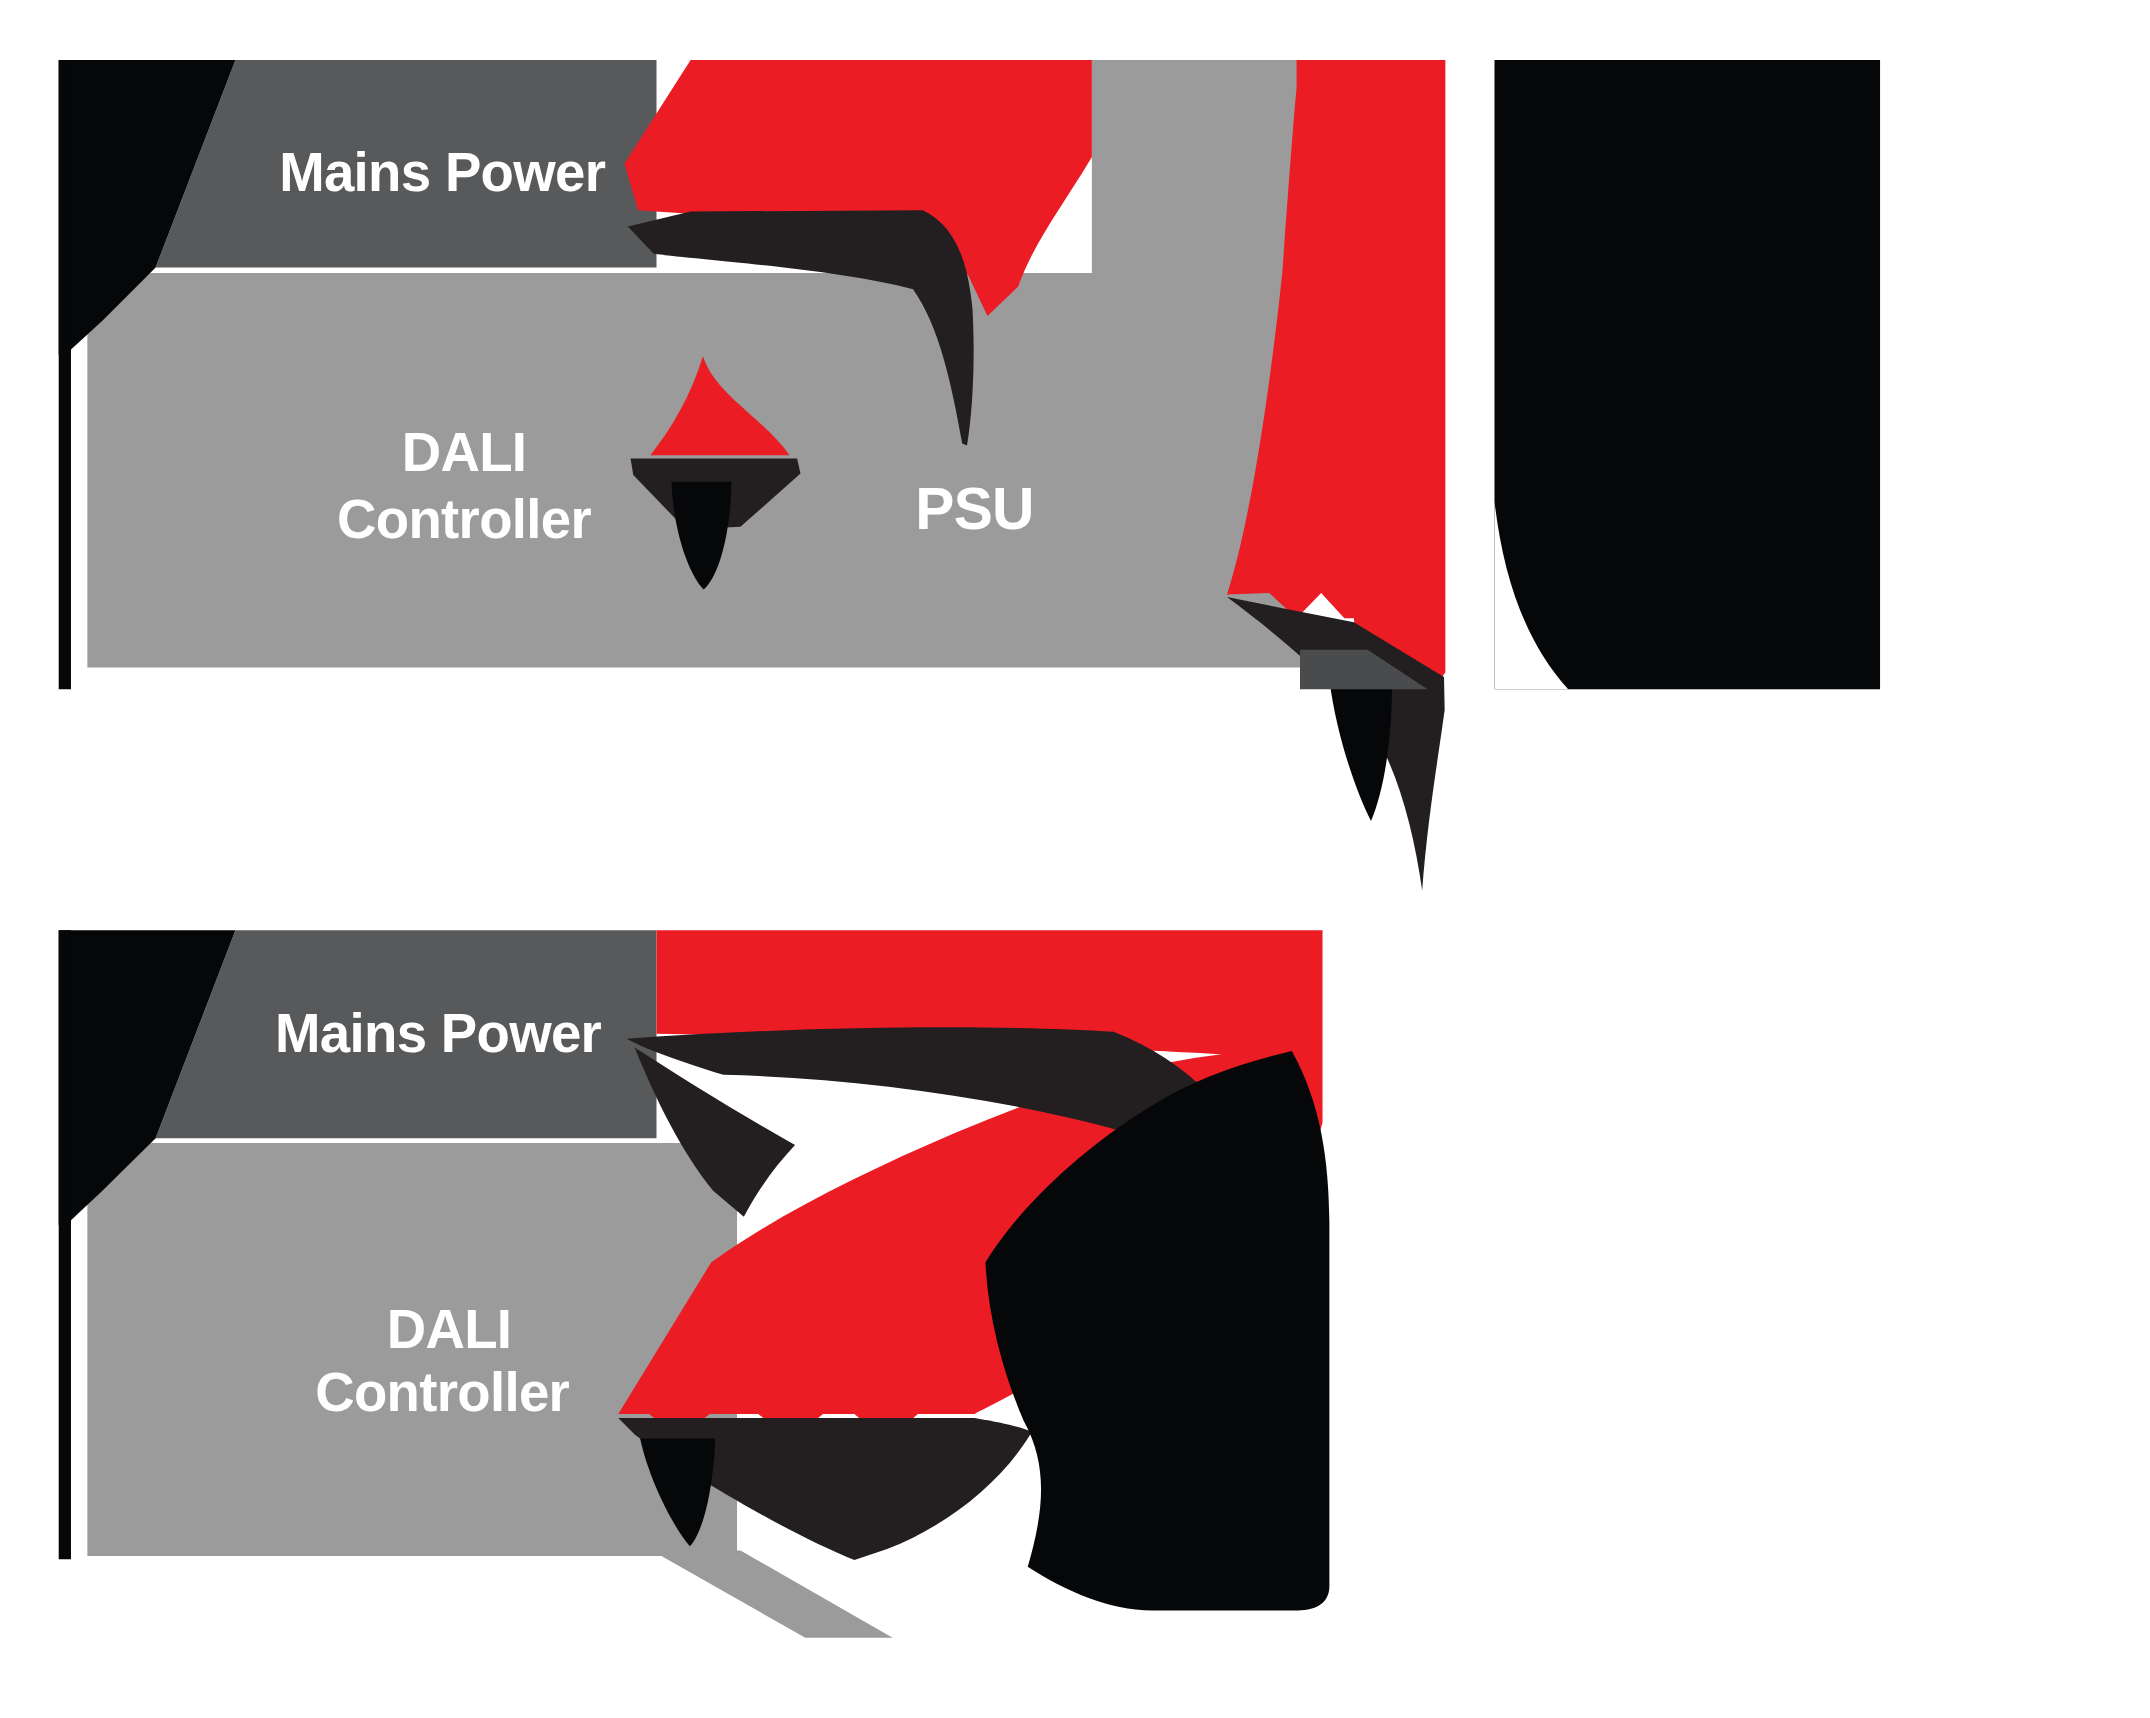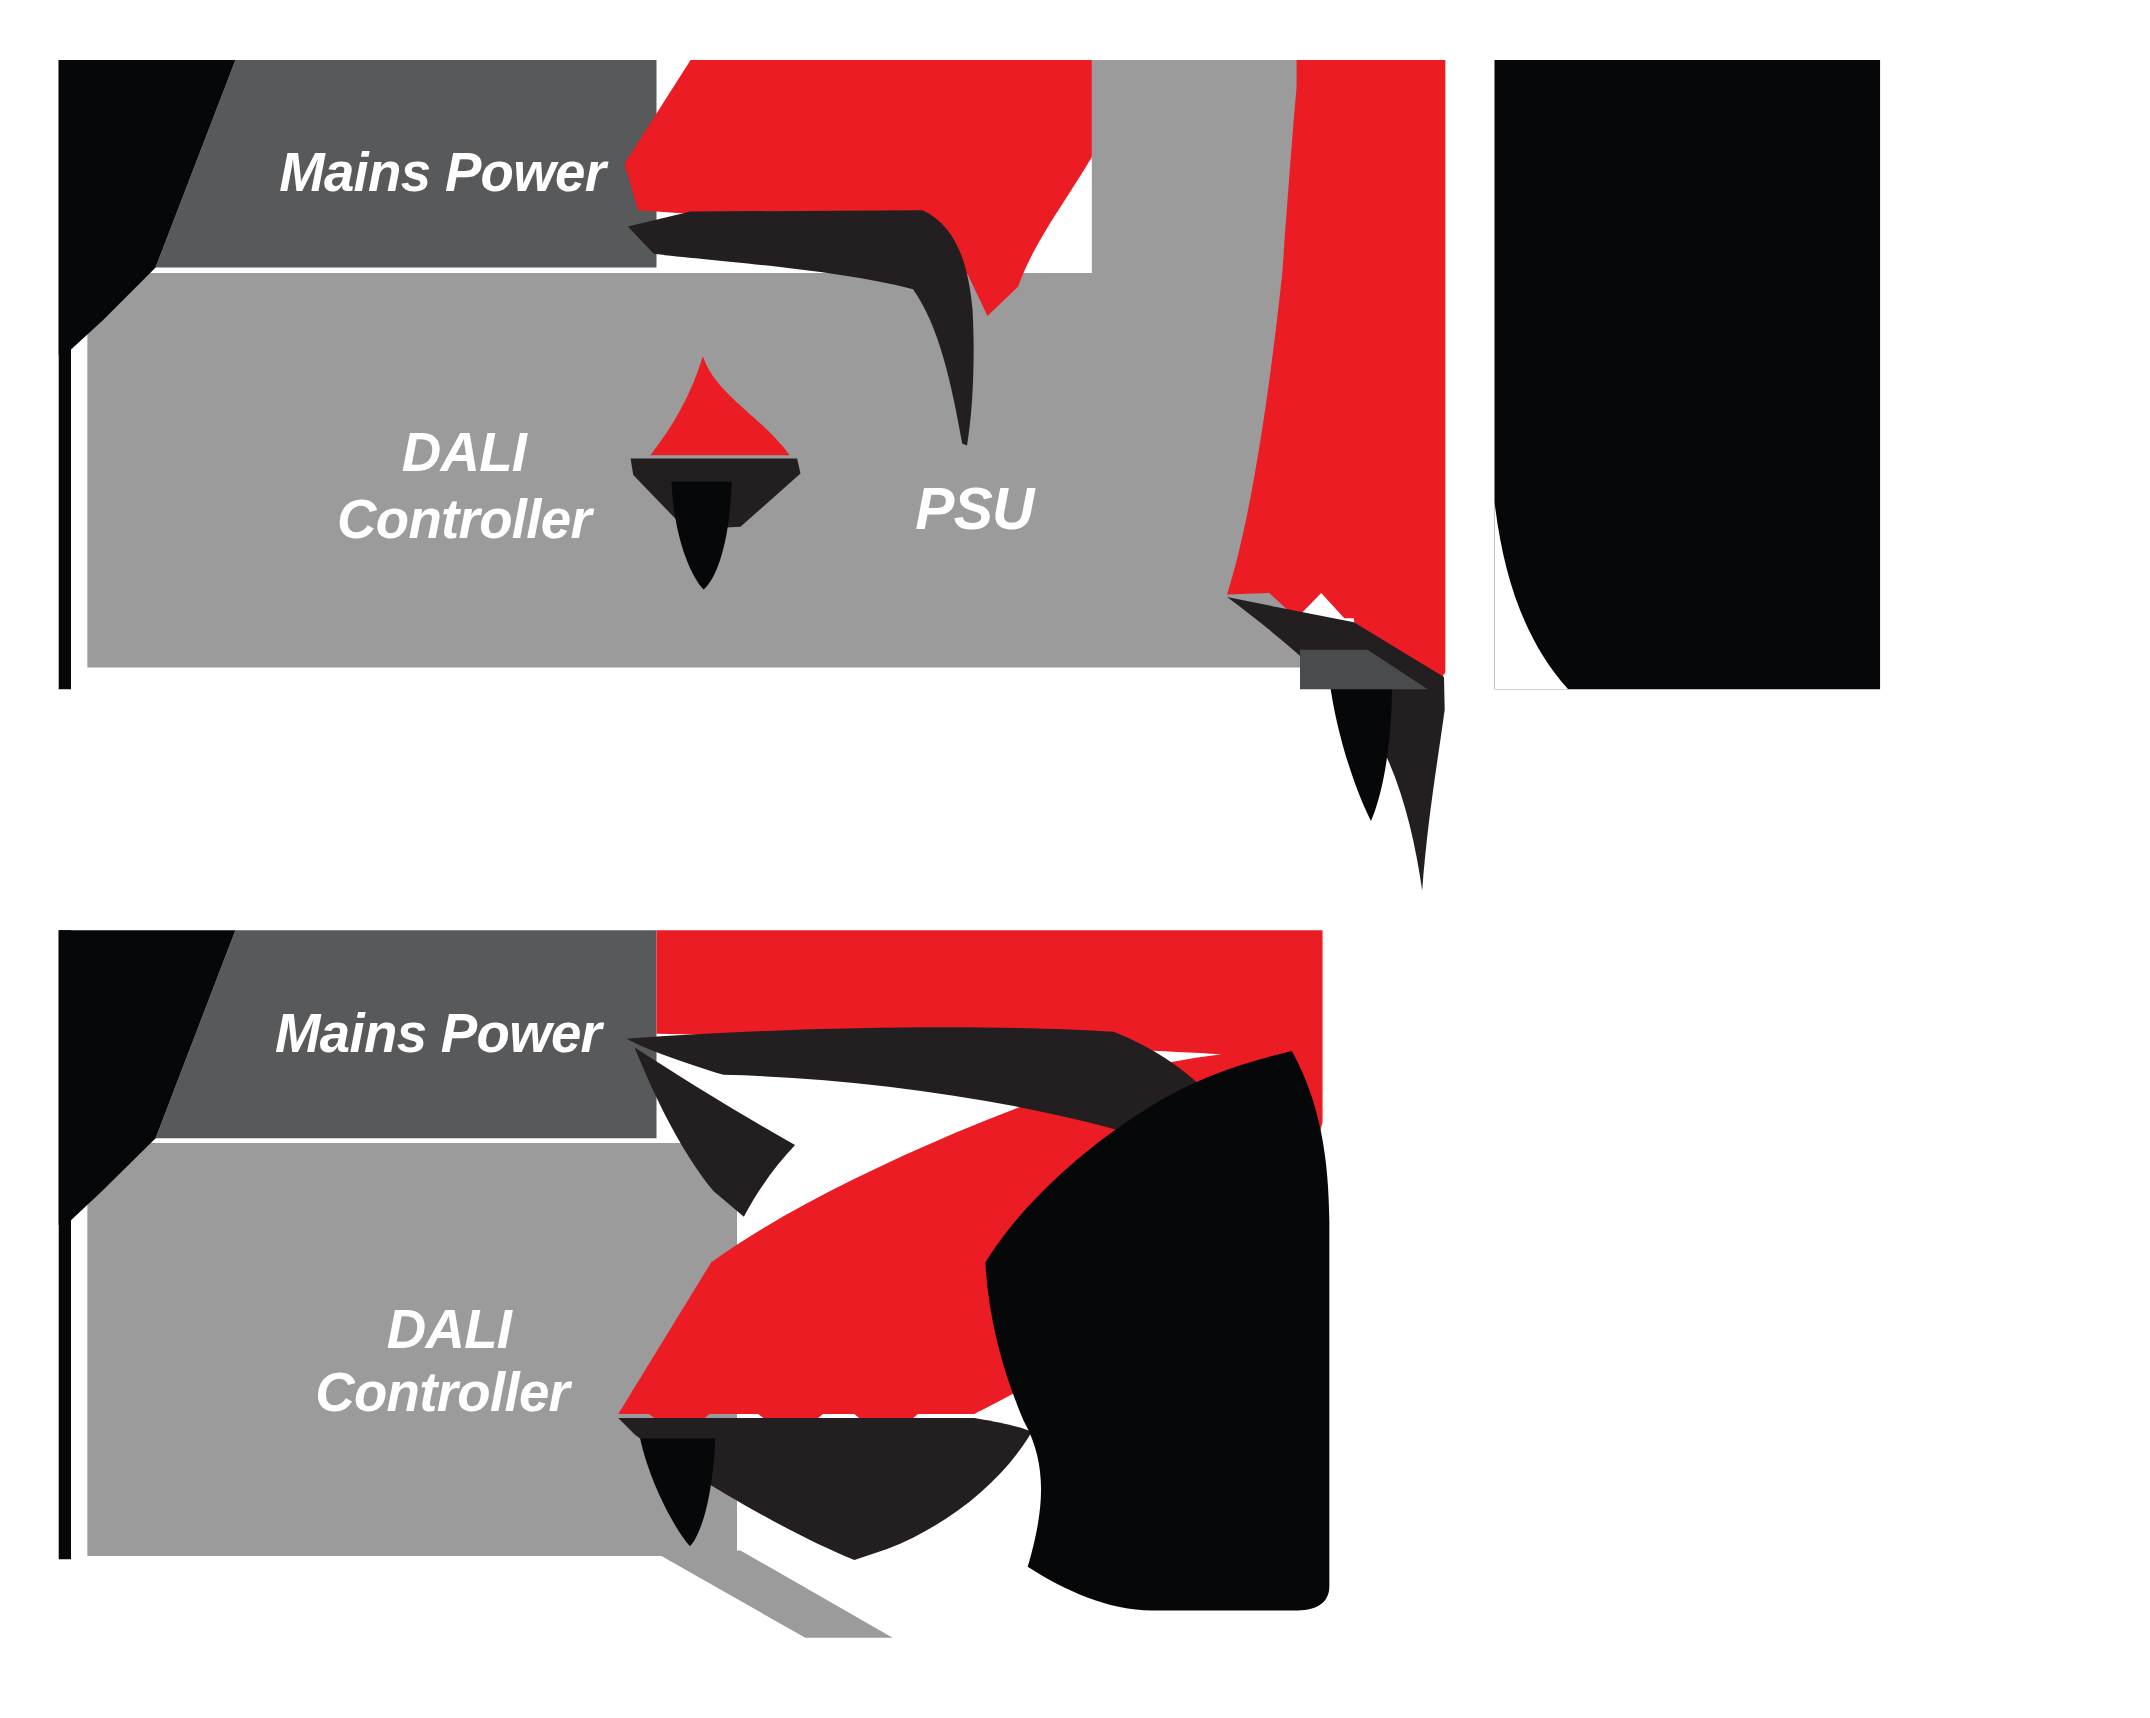--- a/index.html
+++ b/index.html
@@ -8,21 +8,20 @@
     background: #ffffff;
     width: 2151px;
     height: 1719px;
     overflow: hidden;
   }
   .stage {
     position: relative;
     width: 2151px;
     height: 1566px;
     background: #ffffff;
-    font-style: italic;
   }
   svg { display: block; }
   text.box-label {
     font-family: "Liberation Sans", sans-serif;
     font-weight: bold;
     fill: #ffffff;
     letter-spacing: -1px;
   }
   text.label-80 { font-size: 80px; }
   text.label-86 { font-size: 86px; }

